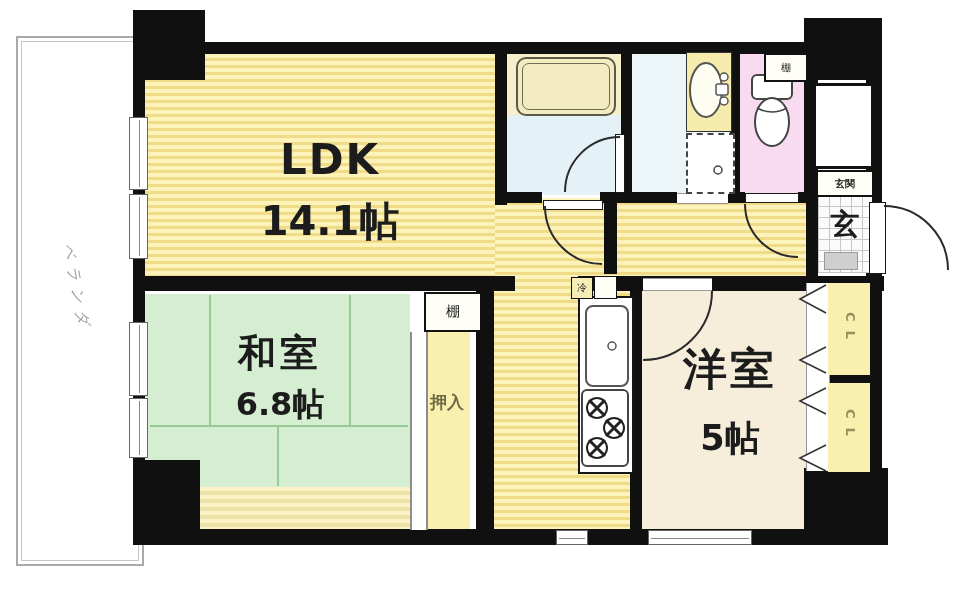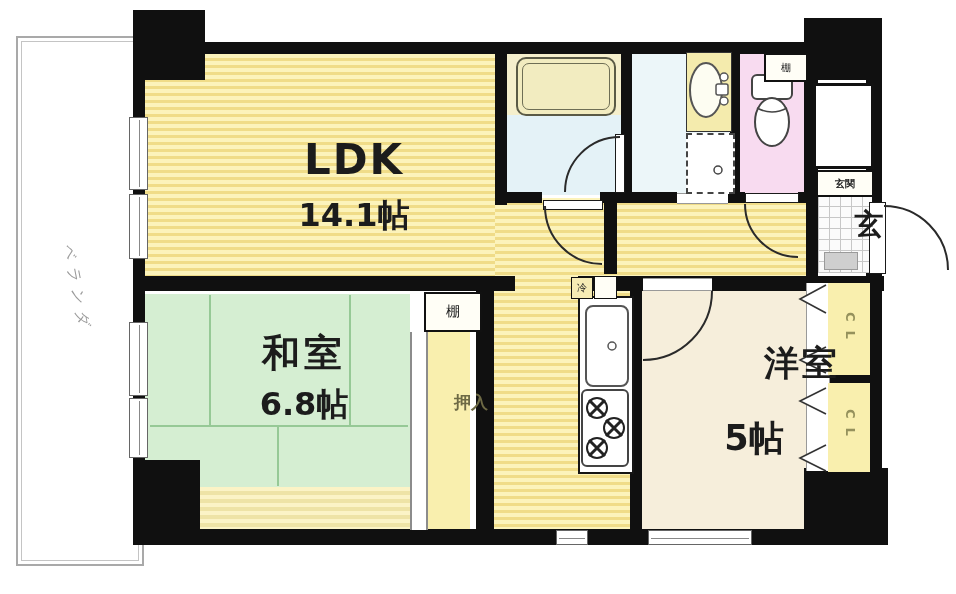--- a/index.html
+++ b/index.html
@@ -13,21 +13,21 @@
   .cream{background:#f6eedb;}
   .bath-top{background:#f5efcc;}
   .bath-floor{background:#e4f2f7;}
   .washroom{background:#ecf6f9;}
   .toilet-room{background:#f8dbf0;}
   .plain-yellow{background:#f9efae;}
   
   .wall{background:#101010;z-index:20;}
   .floor{z-index:5;}
   .fixture{z-index:30;}
-  .label{z-index:50;margin-left:24px;}
+  .label{z-index:50;}
   
   .window-v{background:#fff;border:1px solid #666;z-index:25;}
   .window-v .pane{position:absolute;left:50%;top:2px;bottom:2px;width:1.5px;background:#888;}
   .window-h{background:#fff;border:1px solid #666;z-index:25;}
   .window-h .pane{position:absolute;top:50%;left:2px;right:2px;height:1.5px;background:#888;}
   .threshold{background:#fff;border-top:1.5px solid #999;border-bottom:1.5px solid #999;z-index:25;}
   .door-leaf{background:#fff;border:1.5px solid #1a1a1a;z-index:32;}
   
   .room-title{color:#1c1c1c;font-weight:600;text-align:center;white-space:nowrap;}
   .small-box{background:#fffef6;border:2px solid #111;color:#222;display:flex;
@@ -203,26 +203,26 @@
     <circle cx="718" cy="170" r="4" fill="#fff" stroke="#444" stroke-width="1.5"></circle>
 
     <g>
       <rect x="752" y="75" width="40" height="24" rx="5" fill="#fff" stroke="#444" stroke-width="2"></rect>
       <ellipse cx="772" cy="122" rx="17" ry="24" fill="#fff" stroke="#444" stroke-width="2"></ellipse>
       <path d="M 757 108 Q 772 116 787 108" fill="none" stroke="#444" stroke-width="1.5"></path>
     </g>
   </svg>
 
   <div class="abs label room-title" style="left:230px;top:135px;width:200px;font-size:42px;letter-spacing:2px;">LDK</div>
-  <div class="abs label room-title" style="left:230px;top:194px;width:200px;font-size:32px;">14.1帖</div>
+  <div class="abs label room-title" style="left:230px;top:194px;width:200px;font-size:40px;">14.1帖</div>
 
   <div class="abs label room-title" style="left:190px;top:328px;width:180px;font-size:38px;letter-spacing:4px;">和室</div>
   <div class="abs label room-title" style="left:190px;top:383px;width:180px;font-size:32px;">6.8帖</div>
 
-  <div class="abs label room-title" style="left:644px;top:340px;width:172px;font-size:35px;letter-spacing:3px;text-align:right;">洋室</div>
+  <div class="abs label room-title" style="left:644px;top:340px;width:172px;font-size:44px;letter-spacing:3px;">洋室</div>
   <div class="abs label room-title" style="left:644px;top:415px;width:172px;font-size:35px;">5帖</div>
 
   <div class="abs label room-title" style="left:820px;top:205px;width:50px;font-size:29px;">玄</div>
   <div class="abs small-box" style="left:816px;top:170px;width:54px;height:23px;font-size:10px;font-weight:bold;">玄関</div>
 
   <div class="abs label stacked" style="left:424px;top:378px;width:46px;font-size:17px;line-height:48px;">押入</div>
 
   <div class="abs cl-label" style="left:814px;top:321px;width:70px;height:18px;">CL</div>
   <div class="abs cl-label" style="left:814px;top:418px;width:70px;height:18px;">CL</div>
 

